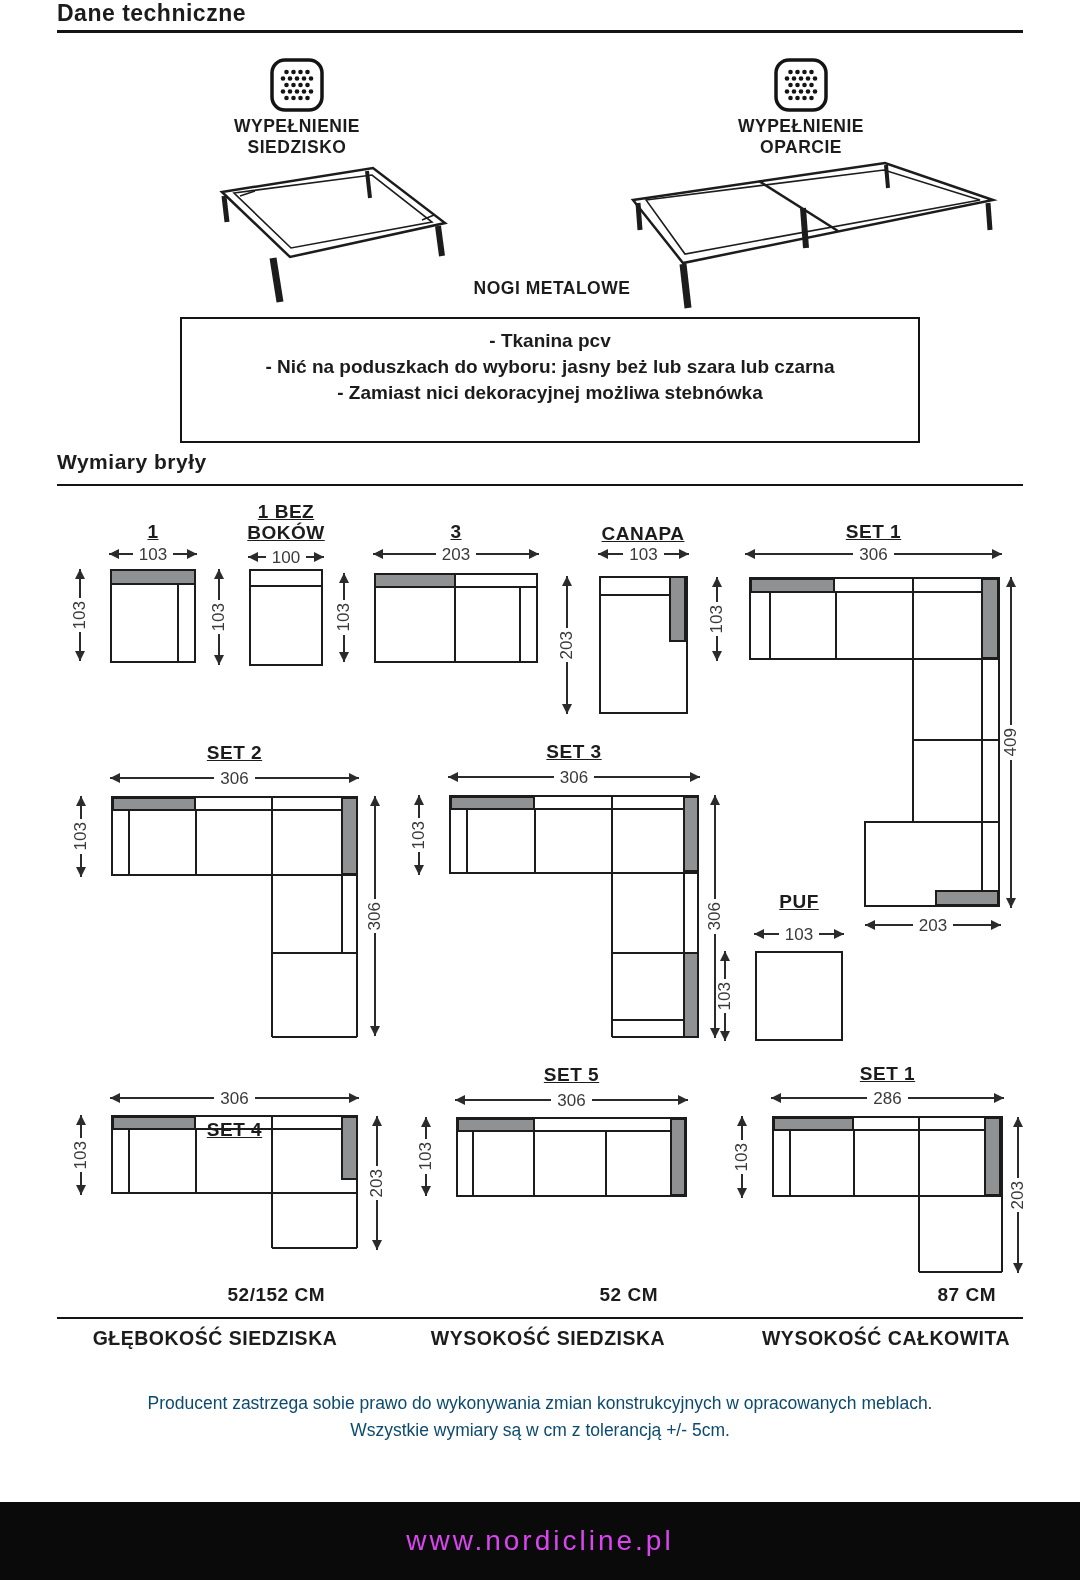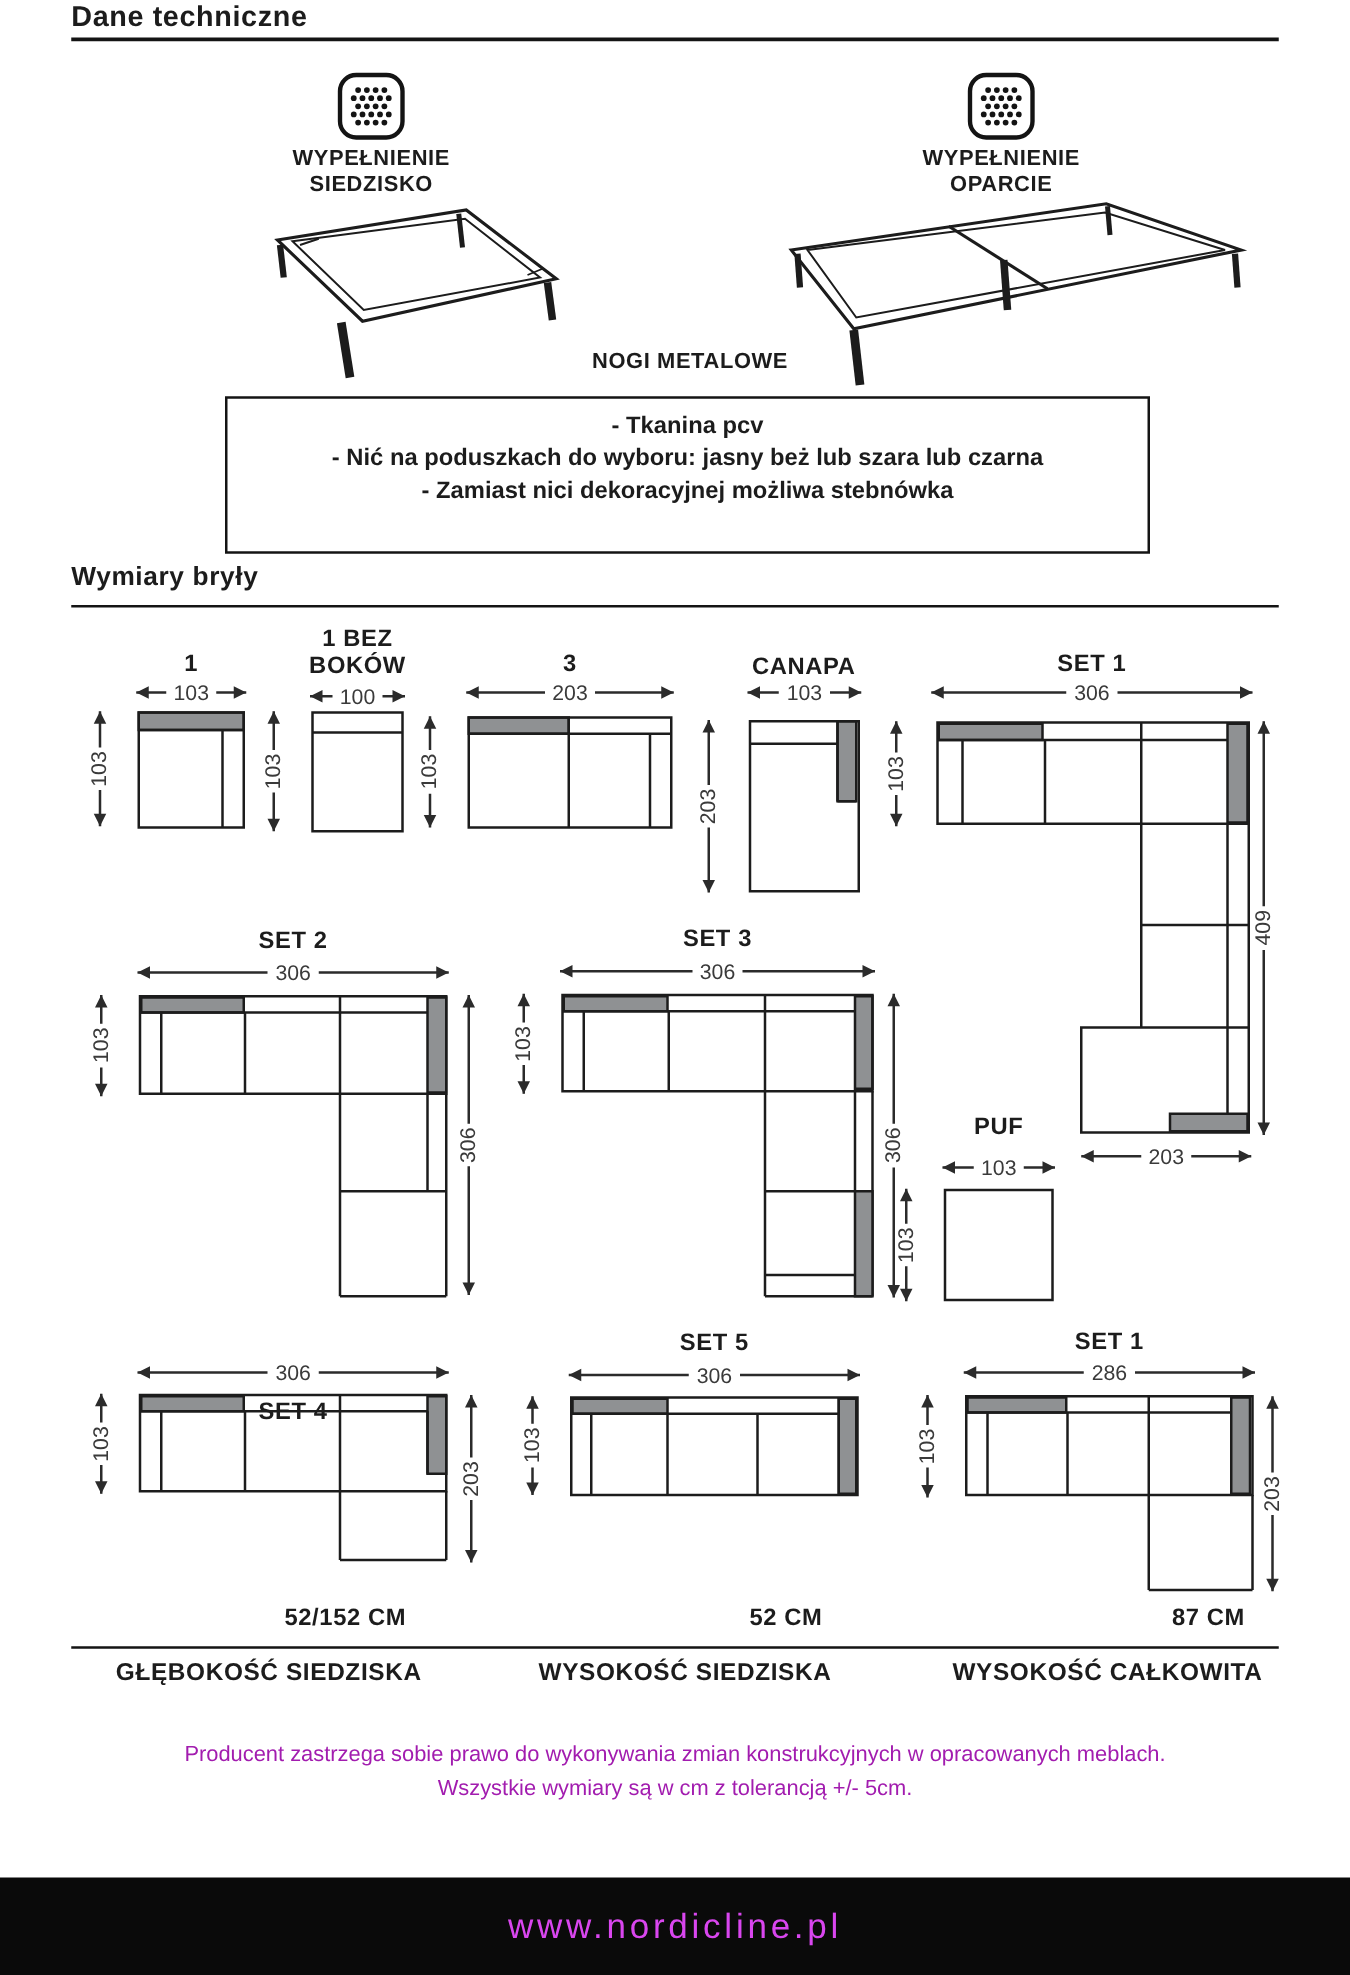--- a/index.html
+++ b/index.html
@@ -6,41 +6,41 @@
   .page{position:relative;width:1080px;height:1580px;background:#ffffff;margin:0 auto;
         font-family:"Liberation Sans","DejaVu Sans",sans-serif;color:#1c1c1c;overflow:hidden;}
   .abs{position:absolute;}
   .rule{position:absolute;background:#141414;}
   .h1{position:absolute;left:57px;top:0px;font-size:23px;font-weight:bold;letter-spacing:.5px;}
   .icon-label{position:absolute;text-align:center;font-weight:bold;font-size:17.5px;line-height:21px;letter-spacing:.5px;}
   .legs-label{position:absolute;font-weight:bold;font-size:17.5px;letter-spacing:.5px;text-align:center;}
   .info-box{position:absolute;left:180px;top:317px;width:740px;height:126px;border:2.5px solid #141414;
             box-sizing:border-box;text-align:center;font-weight:bold;font-size:19px;line-height:26px;padding-top:9px;}
   .sect{position:absolute;left:57px;top:450px;font-size:21px;font-weight:bold;letter-spacing:.5px;}
-  .dtitle{position:absolute;text-align:center;font-weight:bold;font-size:19px;letter-spacing:.5px;line-height:21px;}
+  .dtitle{position:absolute;text-align:center;font-weight:bold;font-size:19px;letter-spacing:.5px;line-height:21px;text-decoration:underline;}
   .dim-h{position:absolute;display:flex;align-items:center;height:18px;}
   .dim-h .seg{flex:1;height:2px;background:#2b2b2b;position:relative;}
   .dim-h .seg.l::before{content:"";position:absolute;left:0;top:-4px;width:0;height:0;
       border-top:5px solid transparent;border-bottom:5px solid transparent;border-right:10px solid #2b2b2b;}
   .dim-h .seg.r::after{content:"";position:absolute;right:0;top:-4px;width:0;height:0;
       border-top:5px solid transparent;border-bottom:5px solid transparent;border-left:10px solid #2b2b2b;}
   .dim-h .num{padding:0 6px;font-size:17px;color:#3a3a3a;line-height:1;}
   .dim-v{position:absolute;display:flex;flex-direction:column;align-items:center;width:22px;}
   .dim-v .seg{flex:1;width:2px;background:#2b2b2b;position:relative;}
   .dim-v .seg.u::before{content:"";position:absolute;top:0;left:-4px;width:0;height:0;
       border-left:5px solid transparent;border-right:5px solid transparent;border-bottom:10px solid #2b2b2b;}
   .dim-v .seg.d::after{content:"";position:absolute;bottom:0;left:-4px;width:0;height:0;
       border-left:5px solid transparent;border-right:5px solid transparent;border-top:10px solid #2b2b2b;}
   .dim-v .num{writing-mode:vertical-rl;transform:rotate(180deg);font-size:17px;color:#3a3a3a;padding:3px 0;}
   svg.shape line, svg.shape rect, svg.shape polygon, svg.shape path{stroke:#1c1c1c;stroke-width:2;fill:none;}
   svg.shape rect.g{fill:var(--gray,#8f9193);}
   svg.frame polygon, svg.frame line, svg.frame path{stroke:#1c1c1c;fill:none;}
   .spec-val{position:absolute;text-align:right;font-weight:bold;font-size:19px;letter-spacing:.5px;}
   .spec-lab{position:absolute;text-align:center;font-weight:bold;font-size:19.5px;letter-spacing:.5px;}
-  .disclaimer{position:absolute;left:0;top:1390px;width:1080px;text-align:center;font-size:17.5px;line-height:27px;color:#a21caf;}
+  .disclaimer{position:absolute;left:0;top:1390px;width:1080px;text-align:center;font-size:17.5px;line-height:27px;color:#0c4a6e;}
   .footer{position:absolute;left:0;top:1502px;width:1080px;height:78px;background:var(--footer,#0a0a0a);
           color:#d946ef;text-align:center;font-size:28px;letter-spacing:3px;line-height:78px;}
 </style>
 </head>
 <body>
 
 <div class="page">
 
   <div class="h1">Dane techniczne</div>
   <div class="rule" style="left:57px;top:30px;width:966px;height:3px;"></div>

